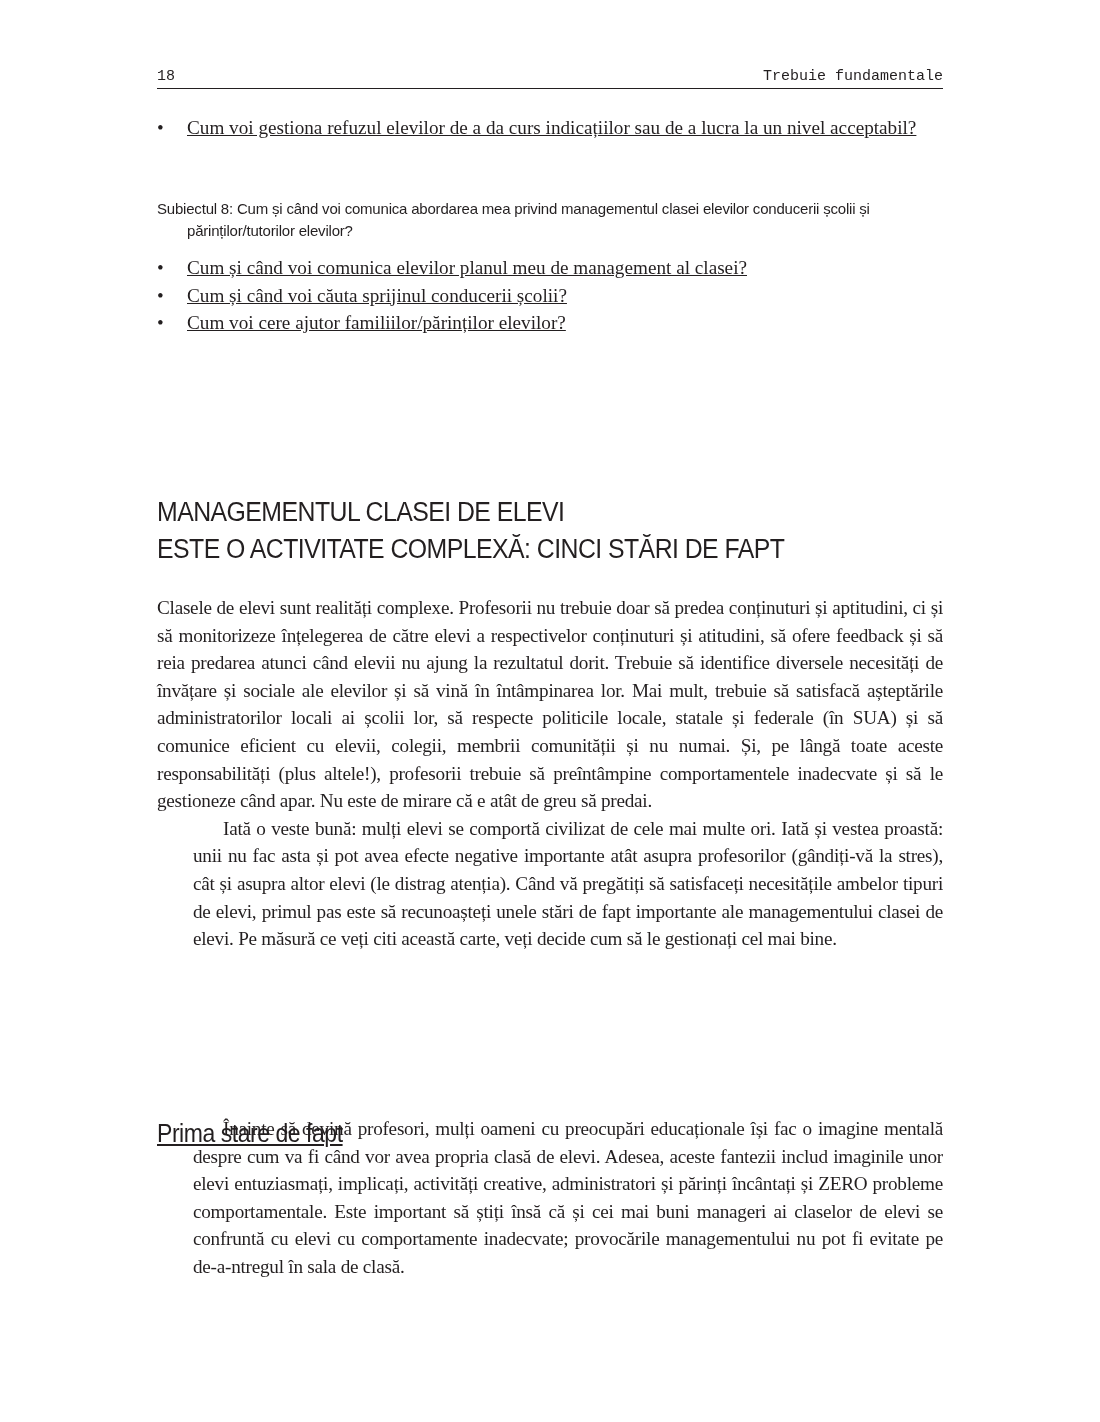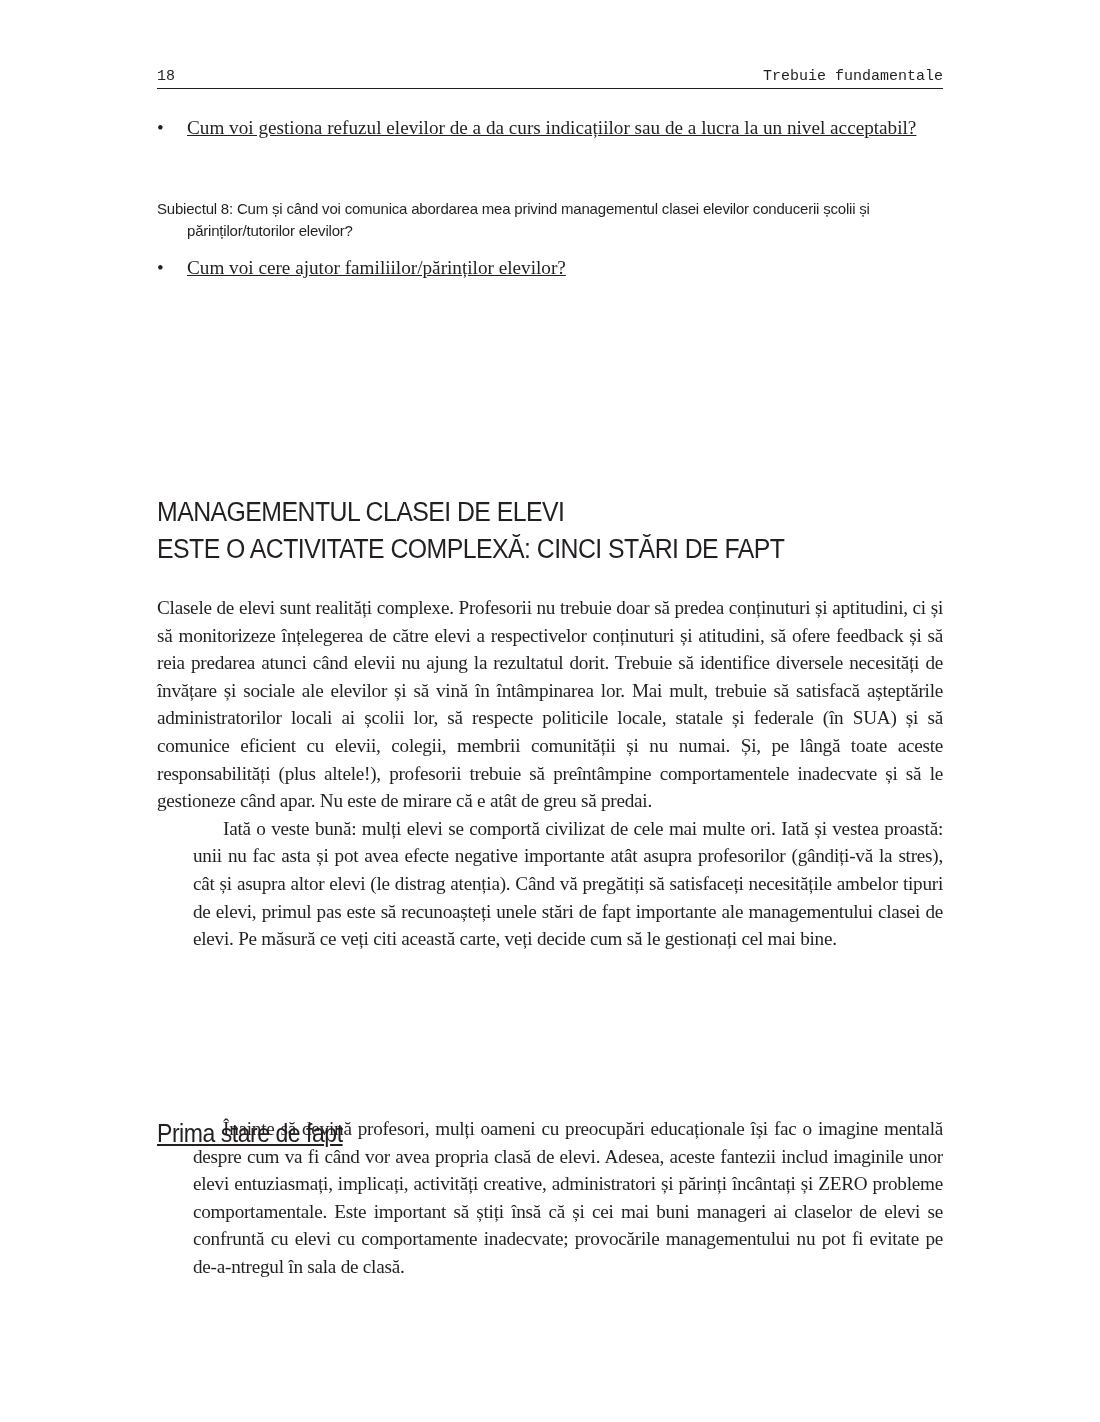--- a/index.html
+++ b/index.html
@@ -49,20 +49,22 @@
 
   <div class="block serif" style="top:114px;">
     <ul class="bullets">
       <li>Cum voi gestiona refuzul elevilor de a da curs indicațiilor sau de a lucra la un nivel acceptabil?</li>
     </ul>
   </div>
 
   <div class="block" style="top:198px;">
     <div class="subject-heading">Subiectul 8: Cum și când voi comunica abordarea mea privind managementul clasei elevilor conducerii școlii și părinților/tutorilor elevilor?</div>
     <ul class="bullets serif" style="margin-top:12px;">
+      <li>Cum și când voi comunica elevilor planul meu de management al clasei?</li>
+      <li>Cum și când voi căuta sprijinul conducerii școlii?</li>
       <li>Cum voi cere ajutor familiilor/părinților elevilor?</li>
     </ul>
   </div>
 
   <div class="block" style="top:494px;">
     <h1 class="chapter-heading">MANAGEMENTUL CLASEI DE ELEVI</h1>
     <h1 class="chapter-heading">ESTE O ACTIVITATE COMPLEXĂ: CINCI STĂRI DE FAPT</h1>
   </div>
 
   <div class="block serif condensed" style="top:594px;">

